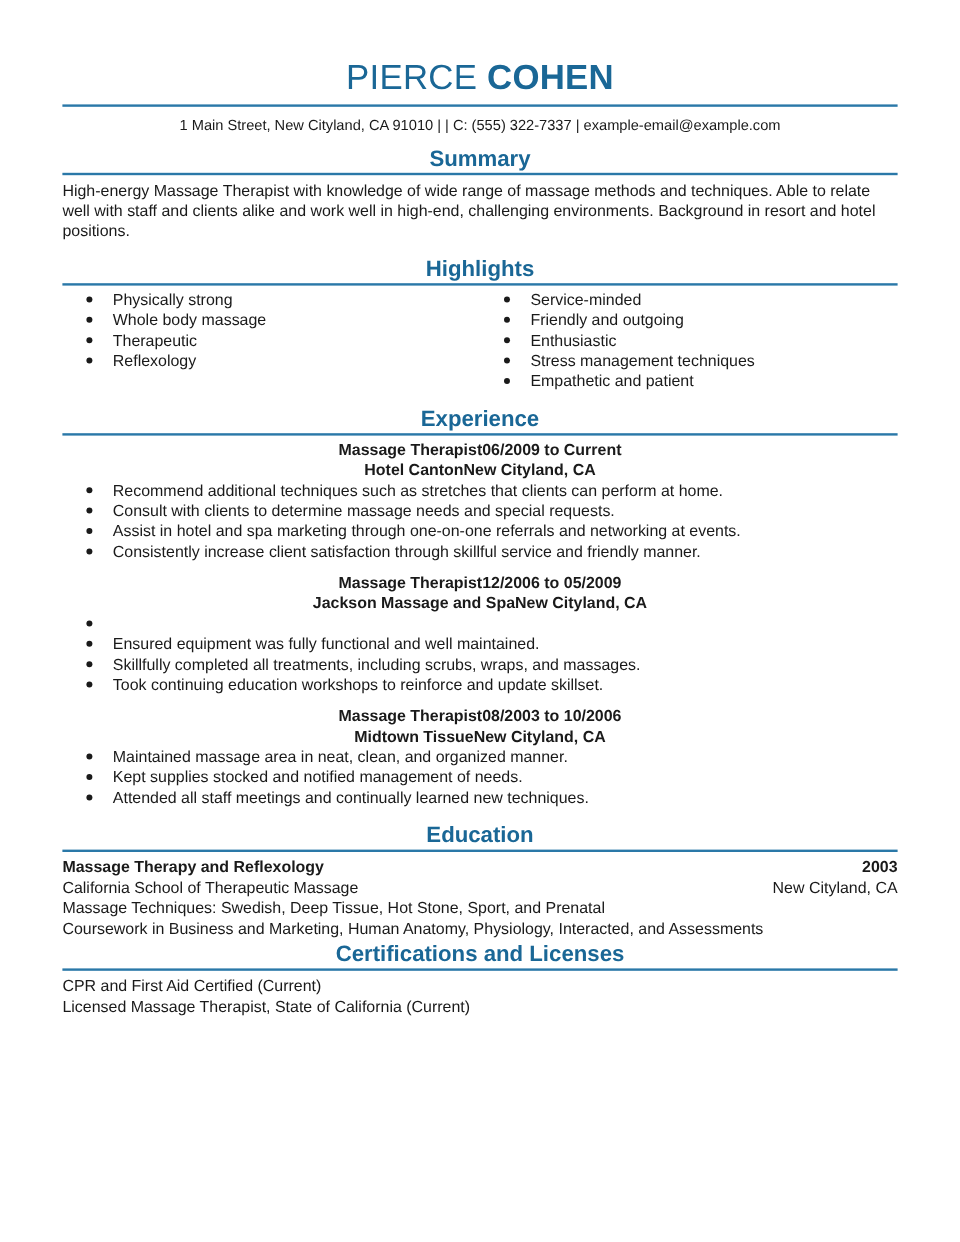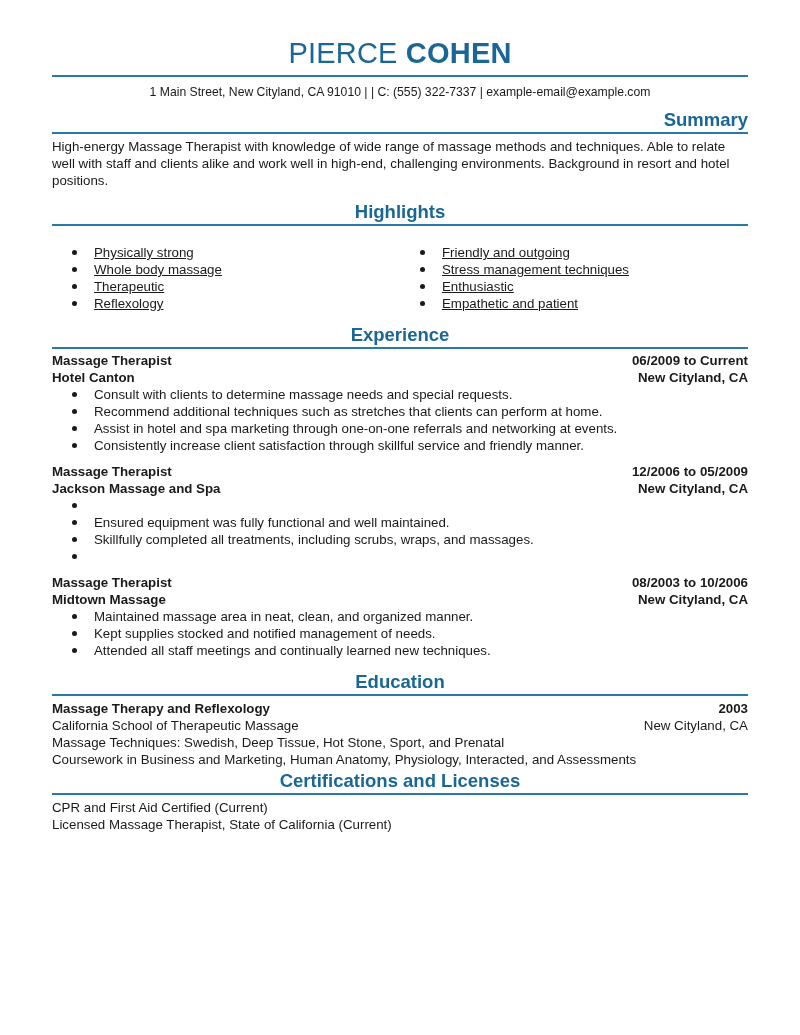--- a/index.html
+++ b/index.html
@@ -1,115 +1,116 @@
 <!DOCTYPE html>
 <html><head>
   <meta charset="utf-8">
   <style>
     html, body { margin: 0; padding: 0; background: #ffffff; }
     body { width: 800px; height: 1035px; position: relative; overflow: hidden;
       font-family: "Liberation Sans", sans-serif; color: #1a1a1a; }
-    .page { position: absolute; left: 52px; top: 0; width: 696px; }
+    .page { position: absolute; left: 52px; top: 12px; width: 696px; }
     .name { text-align: center; font-size: 29px; color: #1a6796; margin-top: 36px; height: 34px; line-height: 34px; letter-spacing: 0.2px; }
     .name .last { font-weight: bold; }
     .rule { height: 2px; background: #2a78a8; margin: 0; }
     .contact { text-align: center; font-size: 12.2px; margin-top: 7px; height: 16px; line-height: 16px; }
     .section-title { text-align: center; font-size: 18.5px; font-weight: bold; color: #1a6796; line-height: 22px; height: 22px; }
     .summary { font-size: 13.3px; line-height: 17px; margin-top: 4px; }
-    .highlights { display: flex; margin-top: 18px; text-decoration: underline; }
+    .highlights { display: flex; margin-top: 3px; }
     .col { width: 348px; }
     ul.bul { list-style: none; margin: 0; padding: 0; }
     ul.bul li { position: relative; padding-left: 42px; font-size: 13.3px; line-height: 17px; height: 17px; }
     ul.bul li .dot { position: absolute; left: 20px; top: 6px; width: 5px; height: 5px; border-radius: 50%; background: #1a1a1a; }
     .job { margin-top: 3px; }
-    .job-row { display: flex; justify-content: space-between; font-weight: bold; font-size: 13.3px; line-height: 17px; height: 17px; }
+    .job-row { display: flex; justify-content: center; font-weight: bold; font-size: 13.3px; line-height: 17px; height: 17px; }
     .edu-row { display: flex; justify-content: space-between; font-size: 13.3px; line-height: 17px; height: 17px; }
     .edu-row.bold { font-weight: bold; }
     .line { font-size: 13.3px; line-height: 17px; height: 17px; }
   </style>
 </head>
 <body>
 
 <div class="page">
   <div class="name">
     <span>PIERCE</span>
     <span class="last">COHEN</span>
   </div>
   <div class="rule" style="margin-top:5px;"></div>
   <div class="contact">1 Main Street, New Cityland, CA 91010 | | C: (555) 322-7337 | example-email@example.com</div>
 
-  <div class="section-title" style="margin-top:9px;text-align:right;">Summary</div>
+  <div class="section-title" style="margin-top:9px;">Summary</div>
   <div class="rule" style="margin-top:1px;"></div>
   <div class="summary">High-energy Massage Therapist with knowledge of wide range of massage methods and techniques. Able to relate well with staff and clients alike and work well in high-end, challenging environments. Background in resort and hotel positions.</div>
 
   <div class="section-title" style="margin-top:12px;">Highlights</div>
   <div class="rule" style="margin-top:1px;"></div>
   <div class="highlights">
     <div class="col">
       <ul class="bul">
         <li><span class="dot"></span><span>Physically strong</span></li>
         <li><span class="dot"></span><span>Whole body massage</span></li>
         <li><span class="dot"></span><span>Therapeutic</span></li>
         <li><span class="dot"></span><span>Reflexology</span></li>
       </ul>
     </div>
     <div class="col">
       <ul class="bul">
+        <li><span class="dot"></span><span>Service-minded</span></li>
         <li><span class="dot"></span><span>Friendly and outgoing</span></li>
+        <li><span class="dot"></span><span>Enthusiastic</span></li>
         <li><span class="dot"></span><span>Stress management techniques</span></li>
-        <li><span class="dot"></span><span>Enthusiastic</span></li>
         <li><span class="dot"></span><span>Empathetic and patient</span></li>
       </ul>
     </div>
   </div>
 
   <div class="section-title" style="margin-top:12px;">Experience</div>
   <div class="rule" style="margin-top:1px;"></div>
 
   <div class="job">
     <div class="job-row">
         <span>Massage Therapist</span>
         <span>06/2009 to Current</span>
       </div>
     <div class="job-row">
         <span>Hotel Canton</span>
         <span>New Cityland, CA</span>
       </div>
     <ul class="bul">
+      <li><span class="dot"></span><span>Recommend additional techniques such as stretches that clients can perform at home.</span></li>
       <li><span class="dot"></span><span>Consult with clients to determine massage needs and special requests.</span></li>
-      <li><span class="dot"></span><span>Recommend additional techniques such as stretches that clients can perform at home.</span></li>
       <li><span class="dot"></span><span>Assist in hotel and spa marketing through one-on-one referrals and networking at events.</span></li>
       <li><span class="dot"></span><span>Consistently increase client satisfaction through skillful service and friendly manner.</span></li>
     </ul>
   </div>
 
   <div class="job" style="margin-top:9px;">
     <div class="job-row">
         <span>Massage Therapist</span>
         <span>12/2006 to 05/2009</span>
       </div>
     <div class="job-row">
         <span>Jackson Massage and Spa</span>
         <span>New Cityland, CA</span>
       </div>
     <ul class="bul">
       <li><span class="dot"></span></li>
       <li><span class="dot"></span><span>Ensured equipment was fully functional and well maintained.</span></li>
       <li><span class="dot"></span><span>Skillfully completed all treatments, including scrubs, wraps, and massages.</span></li>
-      <li><span class="dot"></span></li>
+      <li><span class="dot"></span><span>Took continuing education workshops to reinforce and update skillset.</span></li>
     </ul>
   </div>
 
   <div class="job" style="margin-top:9px;">
     <div class="job-row">
         <span>Massage Therapist</span>
         <span>08/2003 to 10/2006</span>
       </div>
     <div class="job-row">
-        <span>Midtown Massage</span>
+        <span>Midtown Tissue</span>
         <span>New Cityland, CA</span>
       </div>
     <ul class="bul">
       <li><span class="dot"></span><span>Maintained massage area in neat, clean, and organized manner.</span></li>
       <li><span class="dot"></span><span>Kept supplies stocked and notified management of needs.</span></li>
       <li><span class="dot"></span><span>Attended all staff meetings and continually learned new techniques.</span></li>
     </ul>
   </div>
 
   <div class="section-title" style="margin-top:12px;">Education</div>

